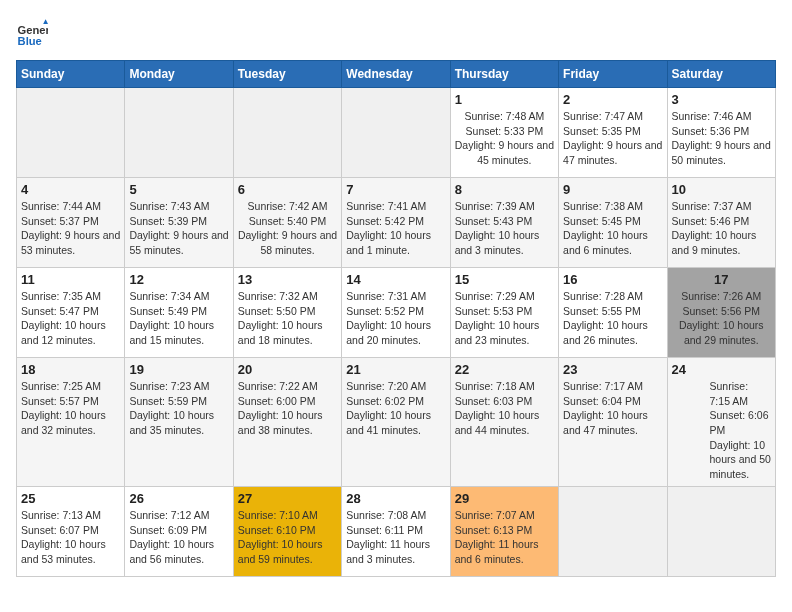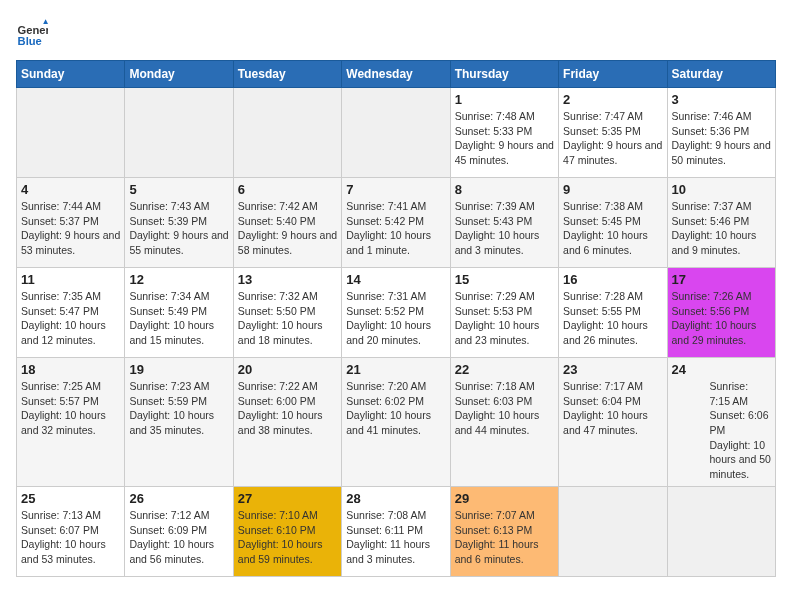--- a/index.html
+++ b/index.html
@@ -116,21 +116,21 @@
       </tr>
   </thead>
   <tbody id="calendar-body">
   <tr>
         <td class="empty"></td>
         <td class="empty"></td>
         <td class="empty"></td>
         <td class="empty"></td>
         <td style="background: rgb(255, 255, 255);">
           <span class="day-number">1</span>
-          <div class="day-info" style="white-space: pre-line;">Sunrise: 7:48 AM
+          <div class="day-info" style="white-space: pre-line; text-align: center;">Sunrise: 7:48 AM
 Sunset: 5:33 PM
 Daylight: 9 hours and 45 minutes.</div>
         </td>
         <td style="background: rgb(255, 255, 255);">
           <span class="day-number">2</span>
           <div class="day-info" style="white-space: pre-line;">Sunrise: 7:47 AM
 Sunset: 5:35 PM
 Daylight: 9 hours and 47 minutes.</div>
         </td>
         <td style="background: rgb(255, 255, 255);">
@@ -148,21 +148,21 @@
 Daylight: 9 hours and 53 minutes.</div>
         </td>
         <td style="background: rgb(245, 245, 245);">
           <span class="day-number">5</span>
           <div class="day-info" style="white-space: pre-line;">Sunrise: 7:43 AM
 Sunset: 5:39 PM
 Daylight: 9 hours and 55 minutes.</div>
         </td>
         <td style="background: rgb(245, 245, 245);">
           <span class="day-number">6</span>
-          <div class="day-info" style="white-space: pre-line;">Sunrise: 7:42 AM
+          <div class="day-info" style="white-space: pre-line; text-align: center;">Sunrise: 7:42 AM
 Sunset: 5:40 PM
 Daylight: 9 hours and 58 minutes.</div>
         </td>
         <td style="background: rgb(245, 245, 245);">
           <span class="day-number">7</span>
           <div class="day-info" style="white-space: pre-line;">Sunrise: 7:41 AM
 Sunset: 5:42 PM
 Daylight: 10 hours and 1 minute.</div>
         </td>
         <td style="background: rgb(245, 245, 245);">
@@ -214,21 +214,21 @@
           <div class="day-info" style="white-space: pre-line;">Sunrise: 7:29 AM
 Sunset: 5:53 PM
 Daylight: 10 hours and 23 minutes.</div>
         </td>
         <td style="background: rgb(255, 255, 255);">
           <span class="day-number">16</span>
           <div class="day-info" style="white-space: pre-line;">Sunrise: 7:28 AM
 Sunset: 5:55 PM
 Daylight: 10 hours and 26 minutes.</div>
         </td>
-        <td style="background: #d946ef;">
+        <td style="background: #a3a3a3; text-align: center;">
           <span class="day-number">17</span>
           <div class="day-info" style="white-space: pre-line;">Sunrise: 7:26 AM
 Sunset: 5:56 PM
 Daylight: 10 hours and 29 minutes.</div>
         </td>
       </tr>
       <tr>
         <td style="background: rgb(245, 245, 245);">
           <span class="day-number">18</span>
           <div class="day-info" style="white-space: pre-line;">Sunrise: 7:25 AM

